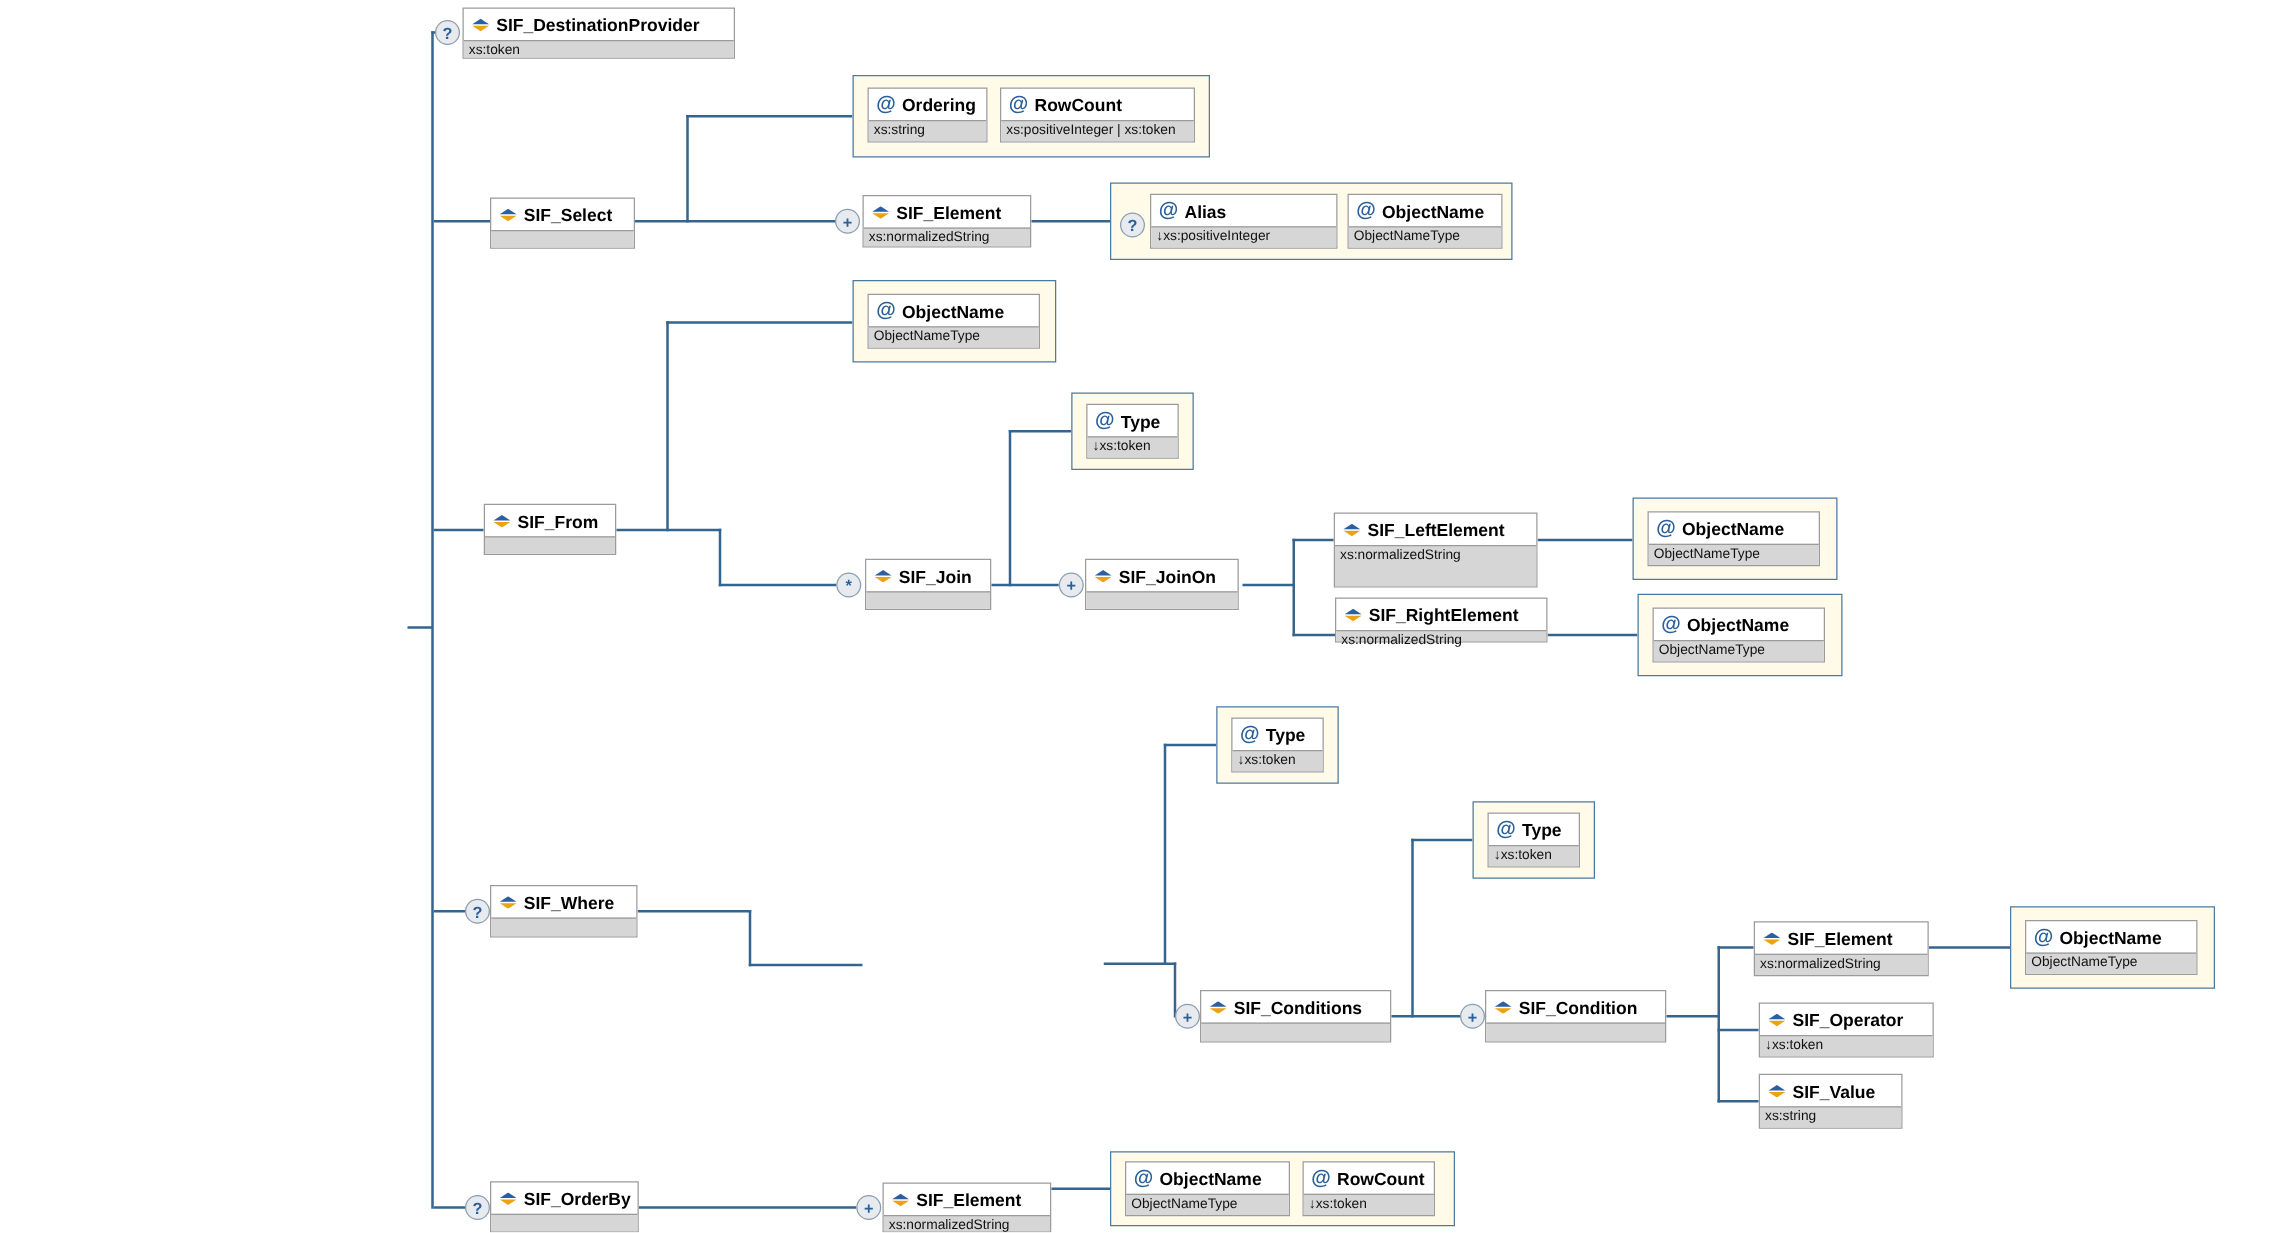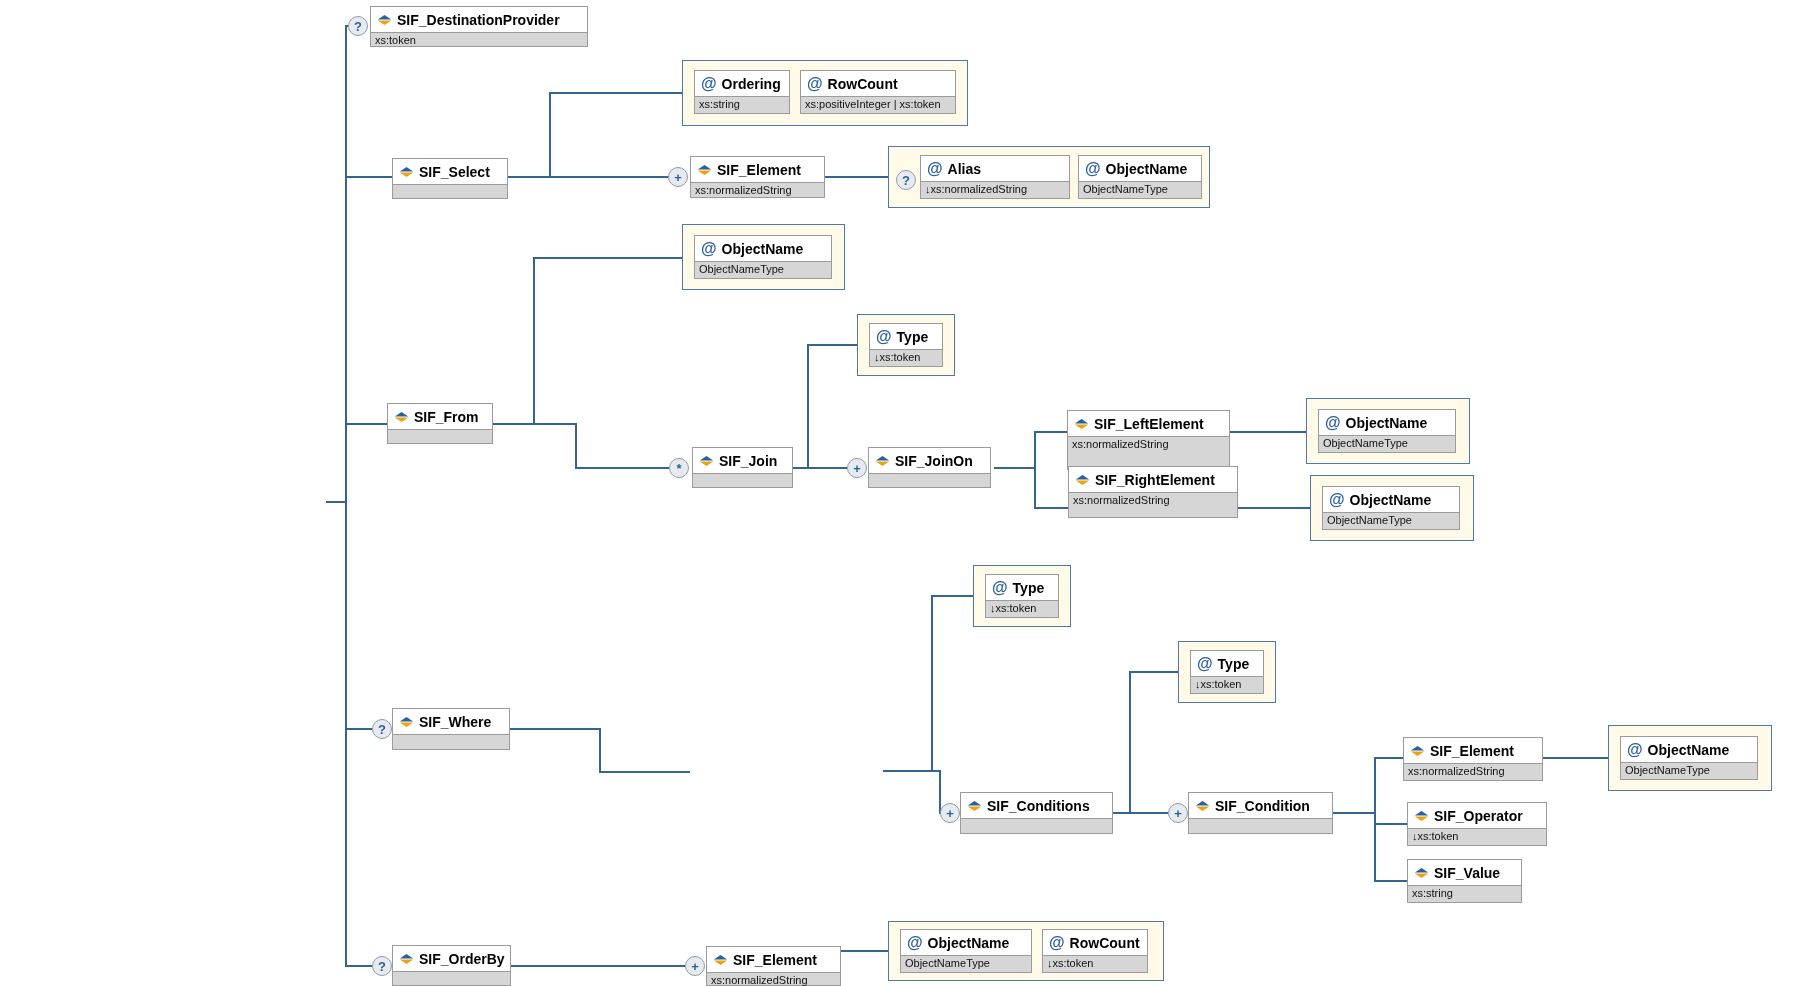--- a/index.html
+++ b/index.html
@@ -135,21 +135,21 @@
       </div>
     <div class="s">xs:normalizedString</div>
   </div>
 
   <div class="group" style="left:888px;top:146px;width:322px;height:62px"></div>
   <div class="abox" style="left:920px;top:155px;width:150px;height:44px">
     <div class="t">
         <span class="at">@</span>
         <span>Alias</span>
       </div>
-    <div class="s">↓xs:normalizedString</div>
+    <div class="s">↓xs:positiveInteger</div>
   </div>
   <div class="abox" style="left:1078px;top:155px;width:124px;height:44px">
     <div class="t">
         <span class="at">@</span>
         <span>ObjectName</span>
       </div>
     <div class="s">ObjectNameType</div>
   </div>
 
   <div class="ebox" style="left:387px;top:403px;width:106px;height:41px">
@@ -223,21 +223,21 @@
   </div>
   <div class="group" style="left:1306px;top:398px;width:164px;height:66px"></div>
   <div class="abox" style="left:1318px;top:409px;width:138px;height:44px">
     <div class="t">
         <span class="at">@</span>
         <span>ObjectName</span>
       </div>
     <div class="s">ObjectNameType</div>
   </div>
 
-  <div class="ebox" style="left:1068px;top:466px;width:170px;height:52px">
+  <div class="ebox" style="left:1068px;top:478px;width:170px;height:36px">
     <div class="t">
         <span class="eic">
           <svg width="15" height="10" viewBox="0 0 15 10">
             <polygon points="7.5,0 14.2,4.4 0.8,4.4" fill="#2b5fa3"></polygon>
             <polygon points="0.8,5.6 14.2,5.6 7.5,10" fill="#eba312"></polygon>
           </svg>
         </span>
         <span>SIF_RightElement</span>
       </div>
     <div class="s">xs:normalizedString</div>

